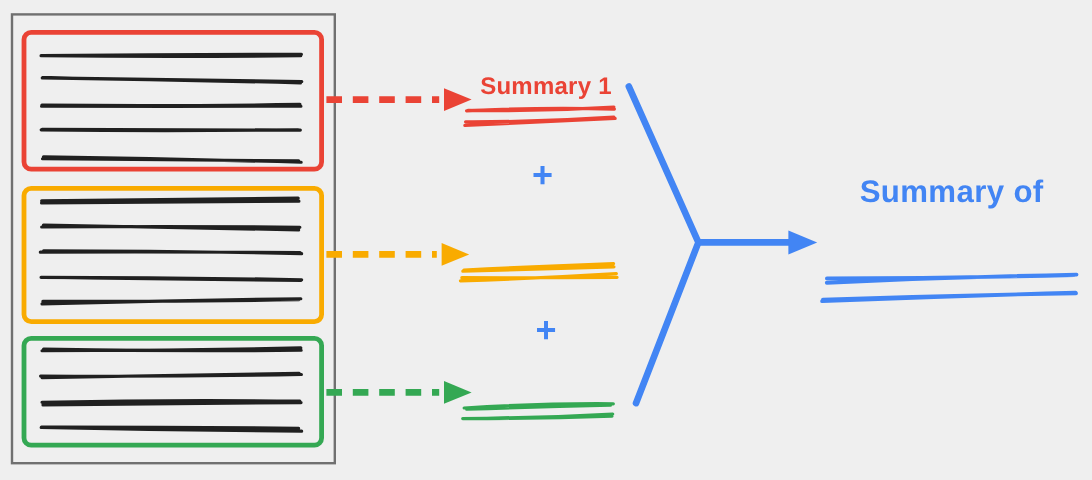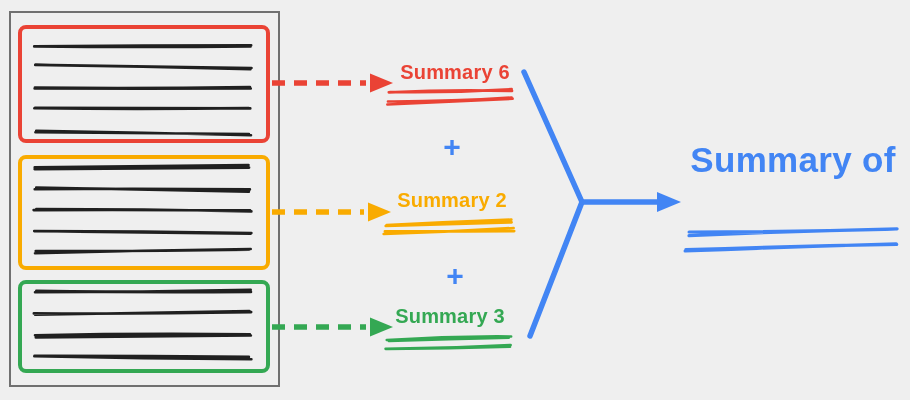--- a/index.html
+++ b/index.html
@@ -25,21 +25,21 @@
     font-size:20px;font-weight:600;letter-spacing:.2px;
     transform:translateX(-50%);
   }
   .plus{
     font-size:30px;font-weight:700;color:var(--blue);
     transform:translate(-50%,-50%);line-height:1;
   }
   .final-label{
     left:793px;top:141px;transform:translateX(-50%);
     text-align:center;color:var(--blue);
-    font-size:35px;font-weight:700;line-height:37px;letter-spacing:.3px;
+    font-size:26px;font-weight:700;line-height:37px;letter-spacing:.3px;
   }
   .final-label span{display:block;}
 </style>
 </head>
 <body>
 
 <div class="canvas">
 
   <div class="doc-frame"></div>
   <div class="chunk red"></div>
@@ -86,23 +86,21 @@
         <path d="M387.4,104.5 Q450.0,101.6 512.6,98.7 M388.0,101.5 Q449.8,101.7 511.6,97.6 " fill="none" stroke="var(--red)" stroke-width="2.7" stroke-linecap="round"></path>
         <path d="M385.7,226.0 Q448.6,223.9 511.6,222.3 M386.6,225.0 Q449.0,222.0 511.3,219.6 " fill="none" stroke="var(--orange)" stroke-width="2.7" stroke-linecap="round"></path>
         <path d="M384.9,231.4 Q449.5,231.6 514.2,231.1 M383.7,234.0 Q448.7,232.0 513.6,228.0 " fill="none" stroke="var(--orange)" stroke-width="2.7" stroke-linecap="round"></path>
         <path d="M388.9,341.0 Q448.8,338.9 508.7,337.7 M386.8,340.0 Q448.9,336.0 511.1,336.5 " fill="none" stroke="var(--green)" stroke-width="2.7" stroke-linecap="round"></path>
         <path d="M387.0,348.8 Q448.5,348.8 510.0,346.7 M385.6,348.8 Q448.1,348.4 510.6,345.0 " fill="none" stroke="var(--green)" stroke-width="2.7" stroke-linecap="round"></path>
         <path d="M689.1,232.0 Q792.2,231.9 895.3,229.2 M689.0,235.6 Q793.0,230.9 897.1,228.8 " fill="none" stroke="var(--blue)" stroke-width="3.2" stroke-linecap="round"></path>
         <path d="M685.1,251.0 Q790.7,246.9 896.3,243.9 M685.8,249.7 Q791.3,246.1 896.7,244.4 " fill="none" stroke="var(--blue)" stroke-width="3.2" stroke-linecap="round"></path>
       </g>
   </svg>
 
-  <div class="label summary-label" style="left:455px;top:61px;color:var(--red)">Summary 6</div>
-  <div class="label summary-label" style="left:452px;top:189px;color:var(--orange)">Summary 2</div>
-  <div class="label summary-label" style="left:450px;top:305px;color:var(--green)">Summary 3</div>
+  <div class="label summary-label" style="left:455px;top:61px;color:var(--red)">Summary 1</div>
 
   <div class="label plus" style="left:452px;top:147px">+</div>
   <div class="label plus" style="left:455px;top:276px">+</div>
 
   <div class="label final-label">
     <span>Summary of</span>
   </div>
 </div>
 
 </body></html>

